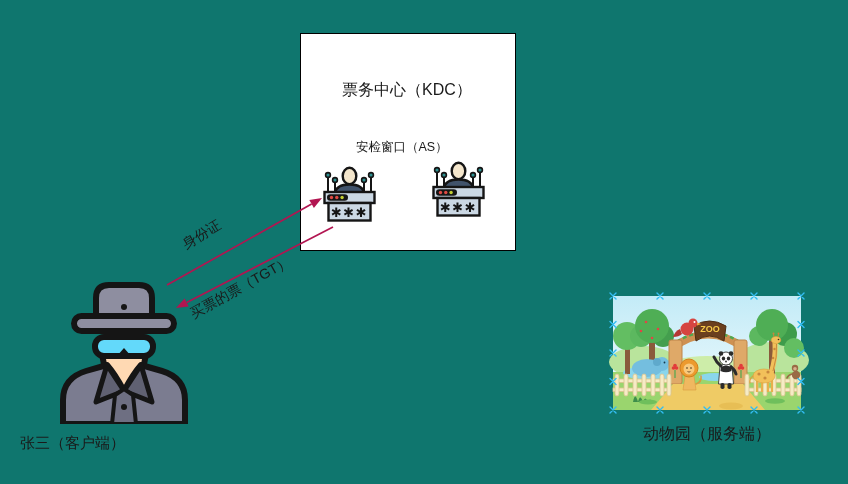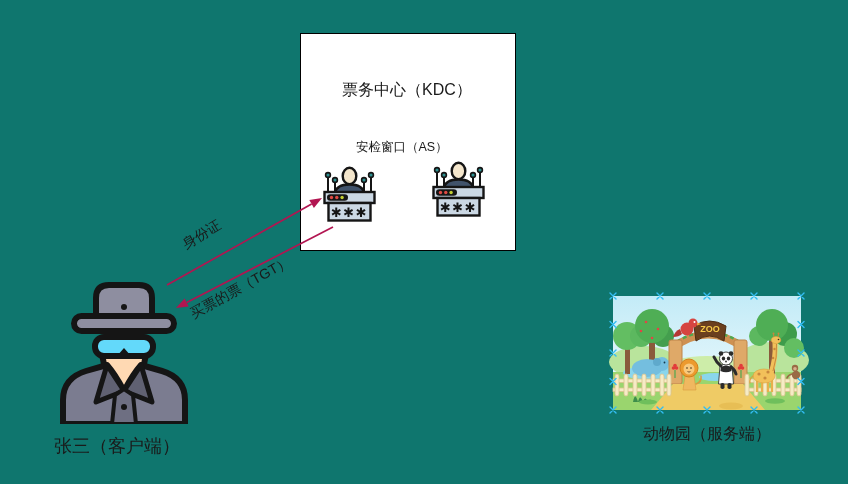--- a/index.html
+++ b/index.html
@@ -10,21 +10,21 @@
   .abs{position:absolute;}
   .kdc-box{left:300px;top:33px;width:214px;height:216px;border:1px solid #000;background:#fff;}
   .kdc-title{left:300px;top:80px;width:214px;text-align:center;font-size:16px;}
   .win-label{font-size:12.5px;white-space:nowrap;}
   .as-label{left:311px;top:139px;margin-left:45px;}
   .tgs-label{left:407px;top:131px;}
   .desk{width:57px;height:60px;}
   .desk-as{left:321px;top:164px;}
   .desk-tgs{left:430px;top:159px;}
   .spy{left:58px;top:278px;width:132px;height:146px;}
-  .client-label{left:20px;top:434px;width:160px;text-align:right;font-size:18px;}
+  .client-label{left:20px;top:434px;width:160px;text-align:left;font-size:15px;}
   .zoo{left:613px;top:296px;width:188px;height:114px;overflow:visible;}
   .server-label{left:613px;top:424px;width:188px;text-align:center;font-size:16px;}
   .arrows{left:0;top:0;width:848px;height:484px;pointer-events:none;}
   .arrow-label{font-size:14px;white-space:nowrap;transform-origin:center;}
   .arrow-label-1{left:181px;top:226px;transform:rotate(-31deg);}
   .arrow-label-2{left:173px;top:279px;width:135px;text-align:center;transform:rotate(-29deg);}
 </style>
 </head>
 <body>
 

